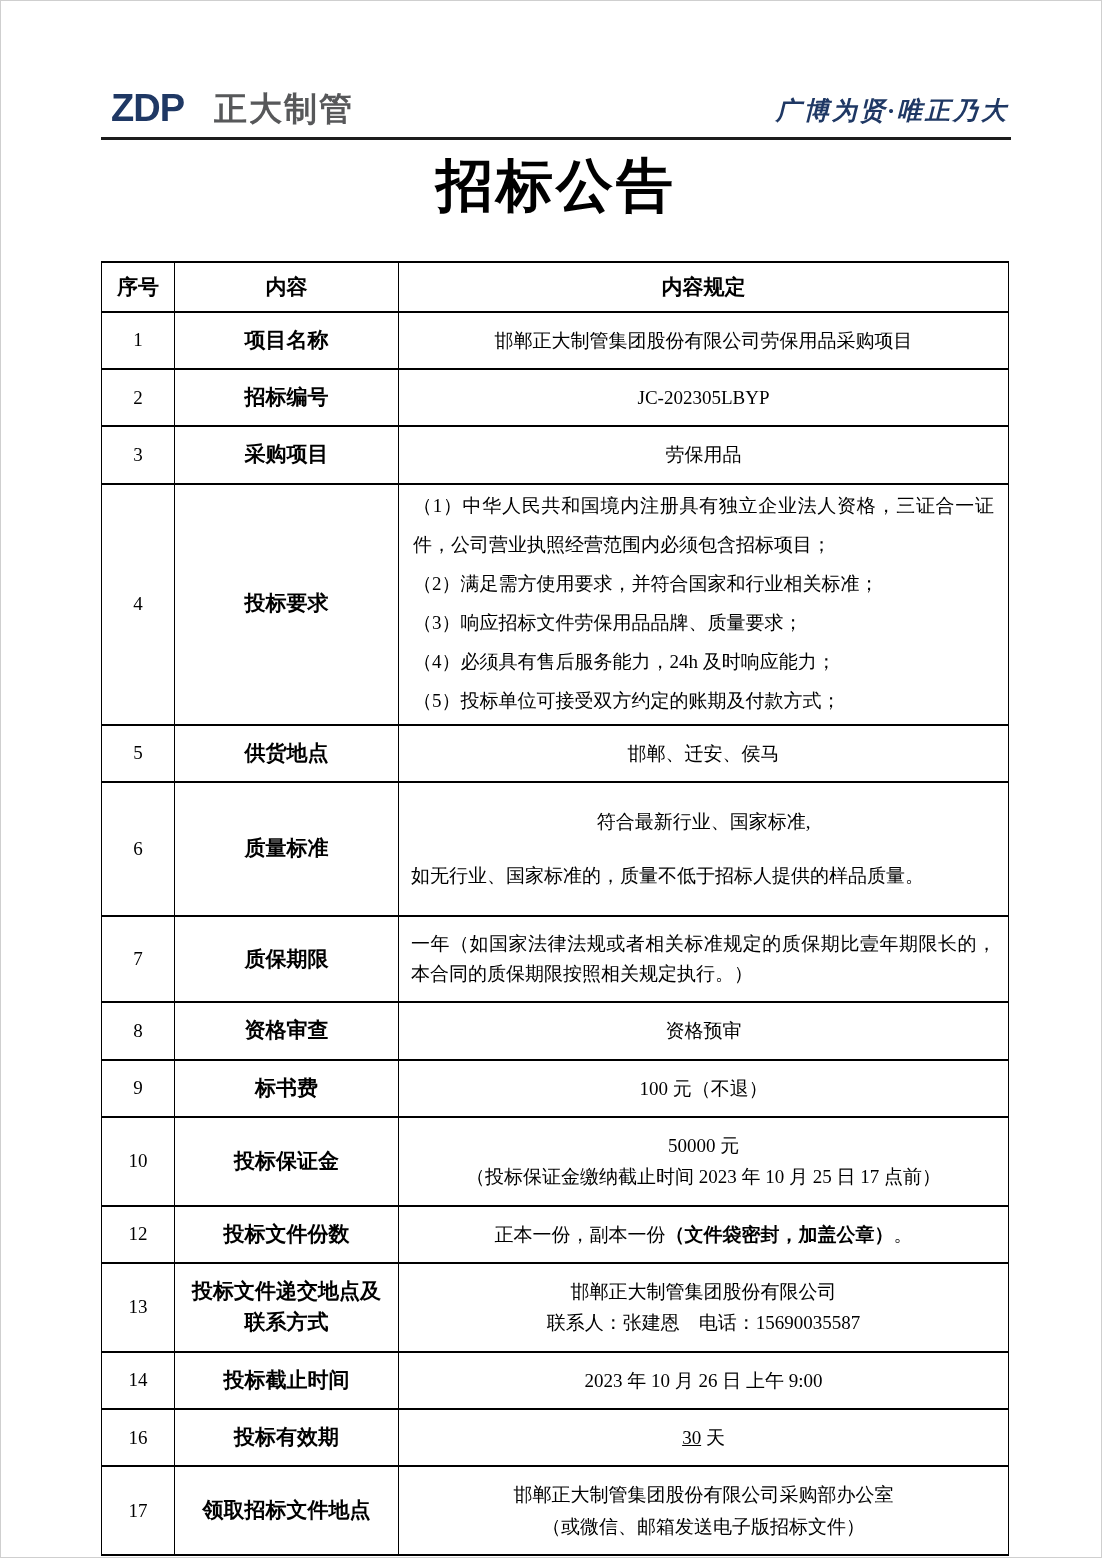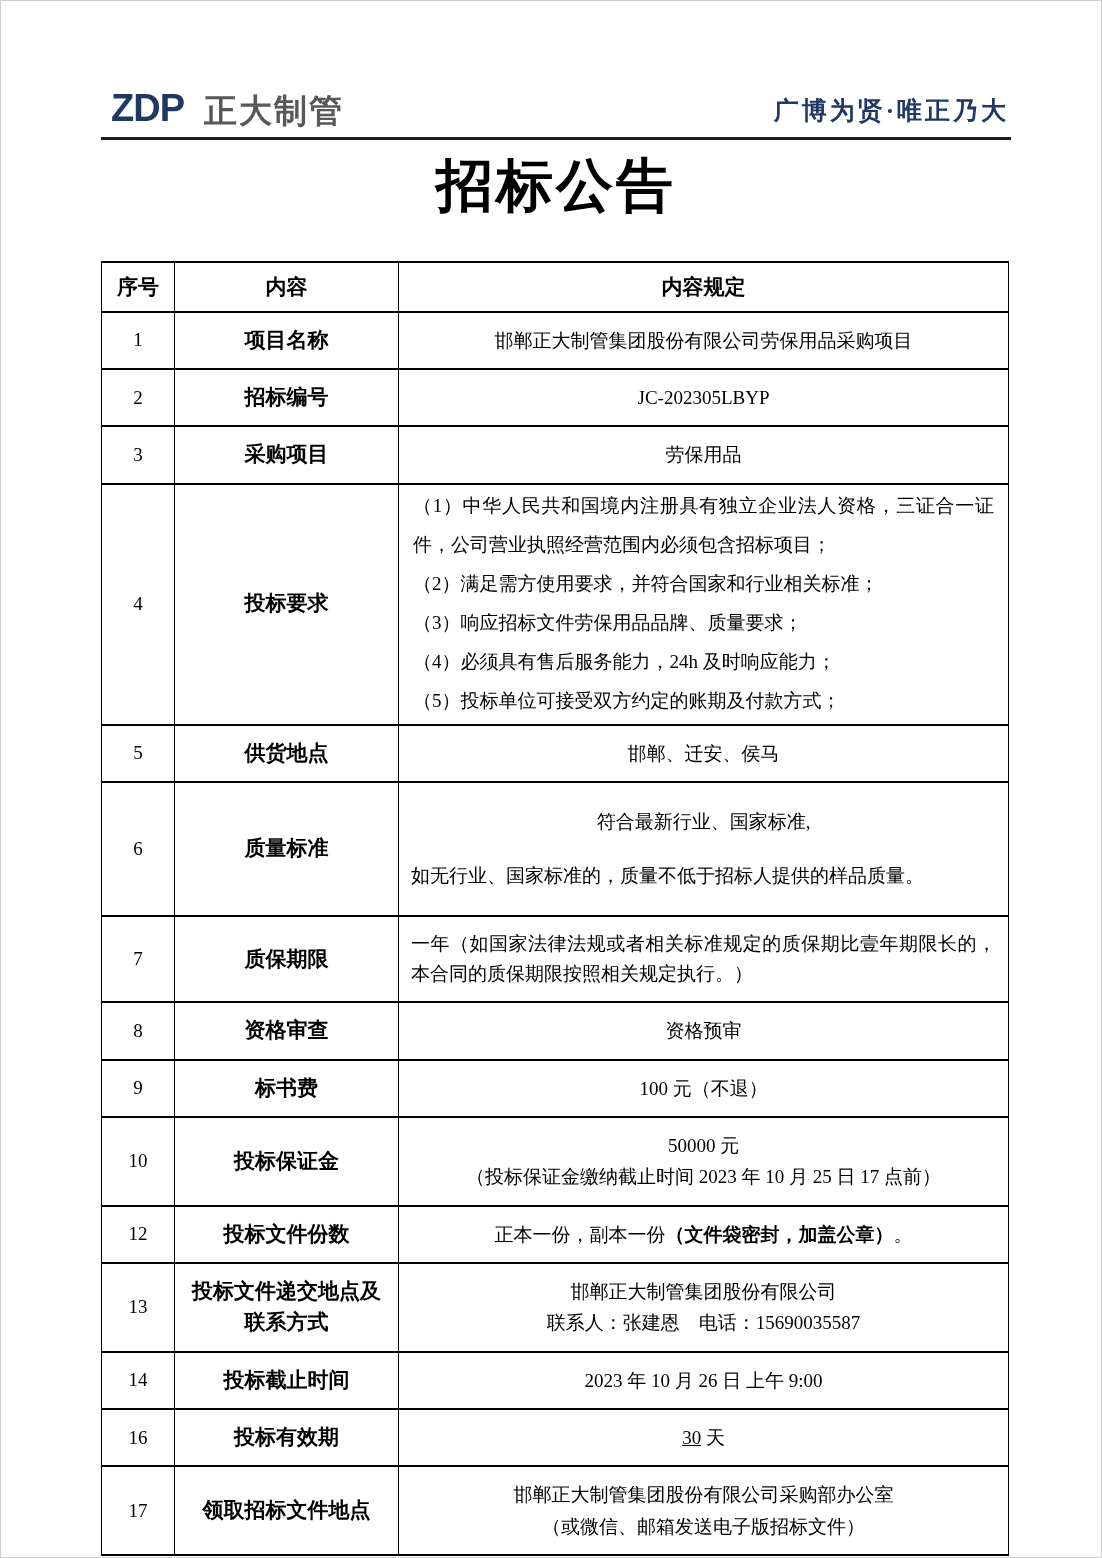--- a/index.html
+++ b/index.html
@@ -15,34 +15,34 @@
   }
   .content{position:absolute;left:100px;top:0;width:910px;}
 
   
   .header{
     margin-top:88px;
     display:flex;justify-content:space-between;align-items:flex-end;
     padding:0 2px 10px 10px;
     border-bottom:3px solid #1c1c1c;
   }
-  .logo{display:flex;align-items:flex-end;gap:20px;line-height:1;}
+  .logo{display:flex;align-items:center;gap:30px;line-height:1;}
   .logo-zdp{
     font-family:"Liberation Sans","DejaVu Sans",sans-serif;
     font-weight:900;font-size:38px;letter-spacing:-1px;
     color:#1f3864;
   }
   .logo-name{
     font-family:"Liberation Sans","DejaVu Sans",sans-serif;
     font-weight:900;font-size:33px;letter-spacing:2px;
     color:#57585a;
   }
   .slogan{
     font-weight:700;font-size:25px;letter-spacing:3px;
-    color:#1f3864;padding-bottom:4px;line-height:1;
+    color:#1f3864;padding-bottom:4px;line-height:1;font-style:italic;
   }
 
   
   .title{
     margin:14px 0 0 0;
     font-family:"Liberation Sans","DejaVu Sans",sans-serif;
     font-weight:700;font-size:57px;letter-spacing:3px;
     text-align:center;color:#000;line-height:1.1;
   }
 

